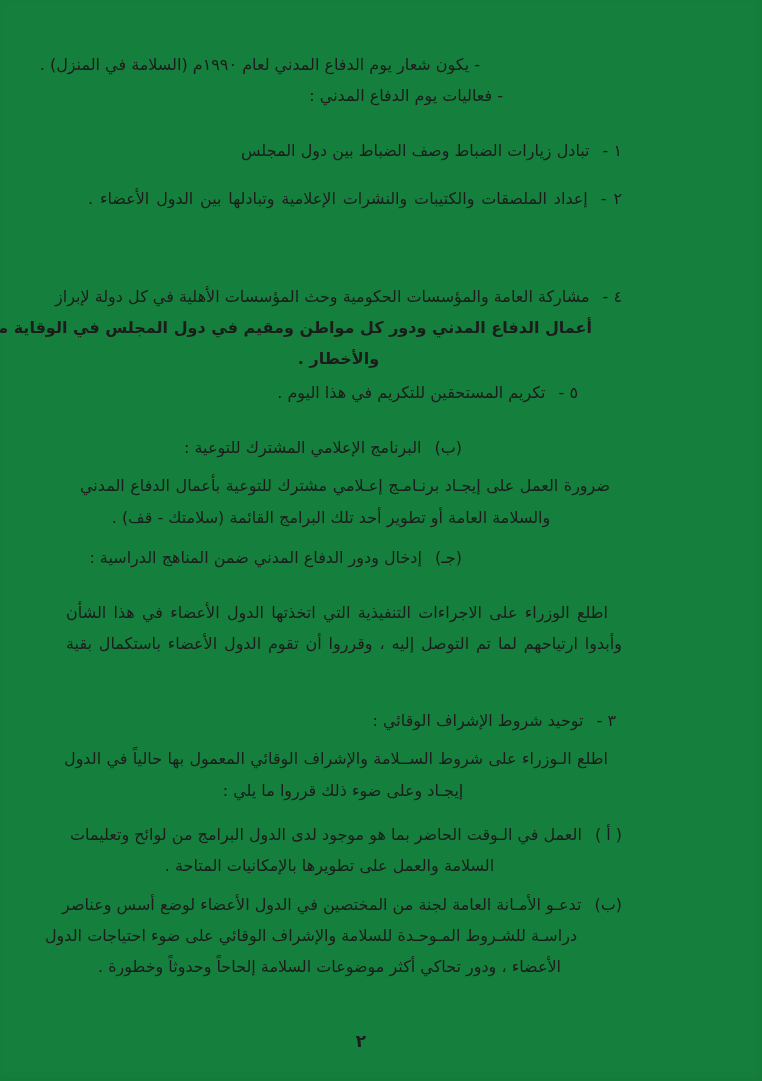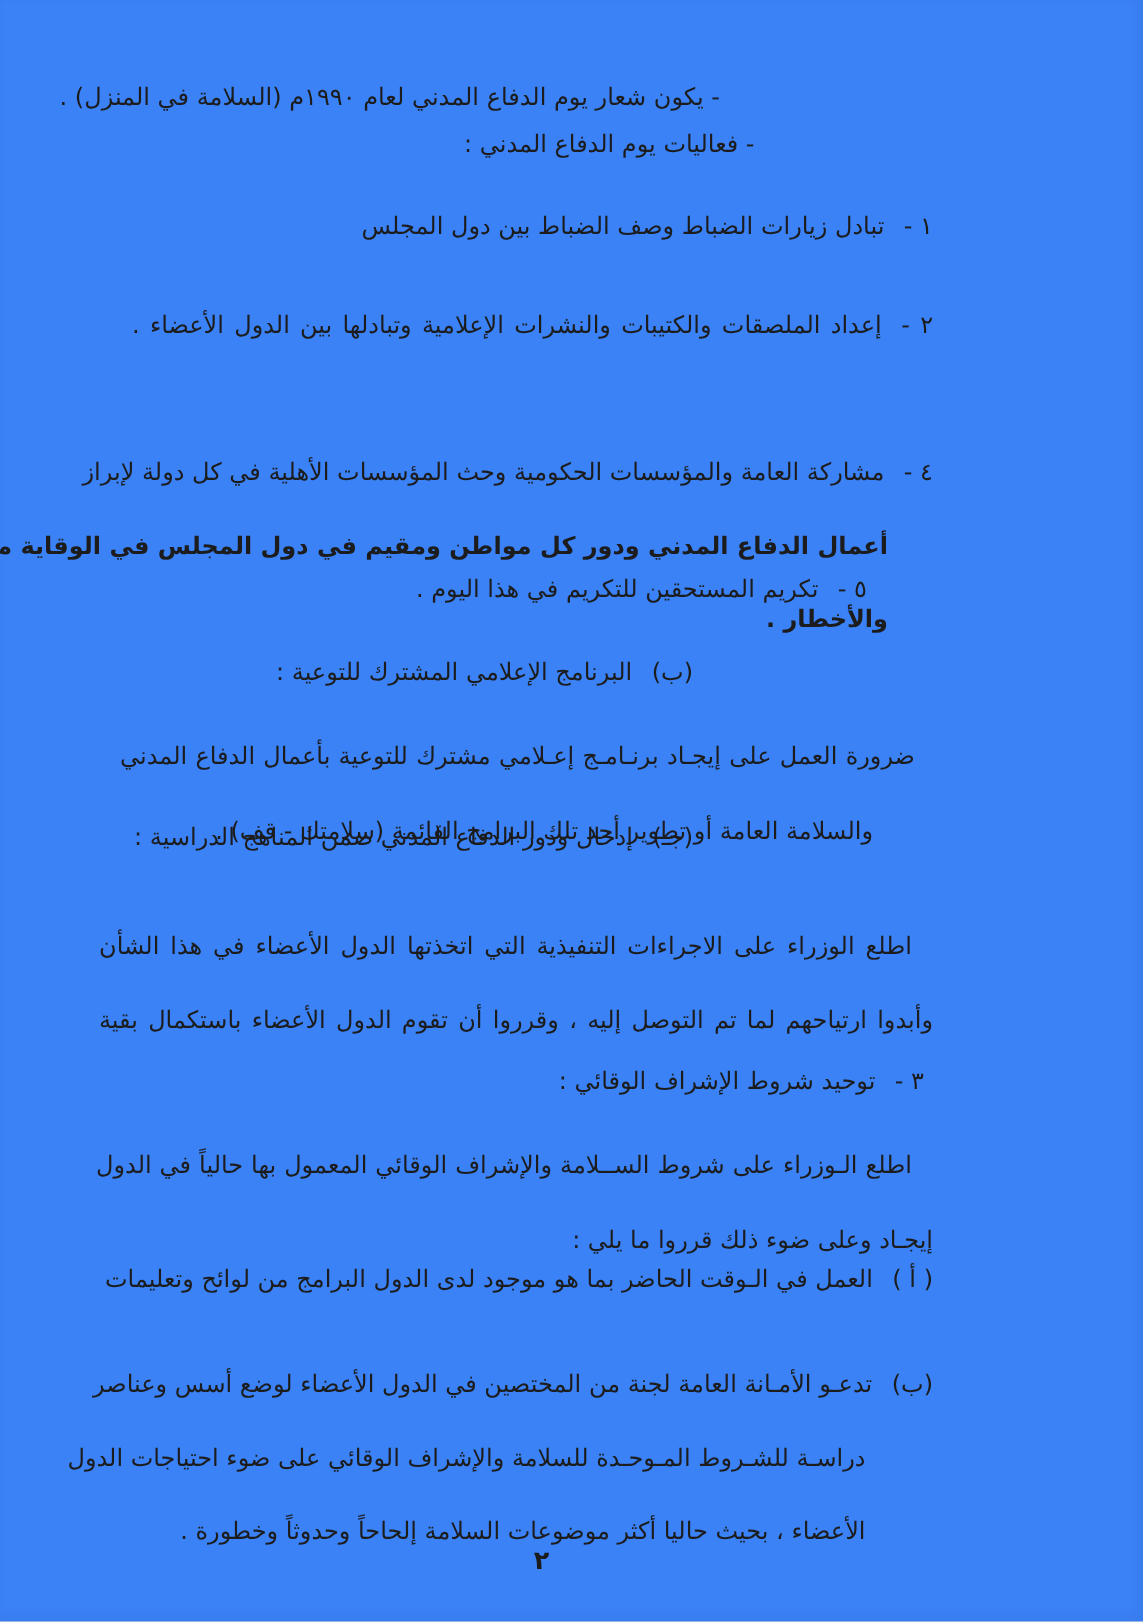--- a/index.html
+++ b/index.html
@@ -1,33 +1,33 @@
 <!DOCTYPE html>
 <html lang="ar" dir="rtl"><head>
 <meta charset="utf-8">
 <style>
   html,body{margin:0;padding:0;background:#e8e8e8;}
   .page{
     position:relative;
     width:762px;height:1081px;
     margin:0 auto;
-    background:#3b82f6;
+    background:#15803d;
     color:#1c1c1c;
     font-family:"DejaVu Sans",sans-serif;
     font-size:16px;
     direction:rtl;
     overflow:hidden;
     box-shadow:inset -3px -3px 8px rgba(0,0,0,0.05);
   }
   .abs{position:absolute;}
   .nowrap{white-space:nowrap;}
-  .ln{line-height:31px;white-space:nowrap;margin-top:18px;}
+  .ln{line-height:31px;white-space:nowrap;}
   .lh32 .ln{line-height:32px;}
   .fill{text-align:justify;text-align-last:justify;}
-  .start{text-align:right;}
+  .start{text-align:center;}
   .ind14{padding-right:14px;}
   .ind28{padding-right:28px;}
   .ind30{padding-right:30px;font-weight:bold;}
   .ind45{padding-right:45px;}
   .marker{margin-left:13px;}
   .pgnum{font-weight:bold;font-size:17px;text-align:center;}
 </style>
 </head>
 <body>
 
@@ -67,23 +67,24 @@
 
   <div class="abs nowrap" style="top:711px;right:146px"><span class="marker">٣ -</span><span>توحيد شروط الإشراف الوقائي :</span></div>
 
   <div class="abs lh32" style="top:743px;right:140px;left:64px">
     <div class="ln fill ind14">اطلع الـوزراء على شروط الســلامة والإشراف الوقائي المعمول بها حالياً في الدول</div>
     <div class="ln start">إيجـاد وعلى ضوء ذلك قرروا ما يلي :</div>
   </div>
 
   <div class="abs" style="top:819px;right:140px;left:82px">
     <div class="ln fill"><span class="marker">( أ )</span><span>العمل في الـوقت الحاضر بما هو موجود لدى الدول البرامج من لوائح وتعليمات</span></div>
+    <div class="ln start ind45">السلامة والعمل على تطويرها بالإمكانيات المتاحة .</div>
   </div>
 
   <div class="abs" style="top:889px;right:140px;left:82px">
     <div class="ln fill"><span class="marker">(ب)</span><span>تدعـو الأمـانة العامة لجنة من المختصين في الدول الأعضاء لوضع أسس وعناصر</span></div>
     <div class="ln fill ind45">دراسـة للشـروط المـوحـدة للسلامة والإشراف الوقائي على ضوء احتياجات الدول</div>
-    <div class="ln start ind45">الأعضاء ، بحيث حاليا أكثر موضوعات السلامة إلحاحاً وحدوثاً وخطورة .</div>
+    <div class="ln start ind45">الأعضاء ، ودور تحاكي أكثر موضوعات السلامة إلحاحاً وحدوثاً وخطورة .</div>
   </div>
 
   <div class="abs pgnum" style="top:1031px;left:0;right:40px">٢</div>
 
 </div>
 
 </body></html>

